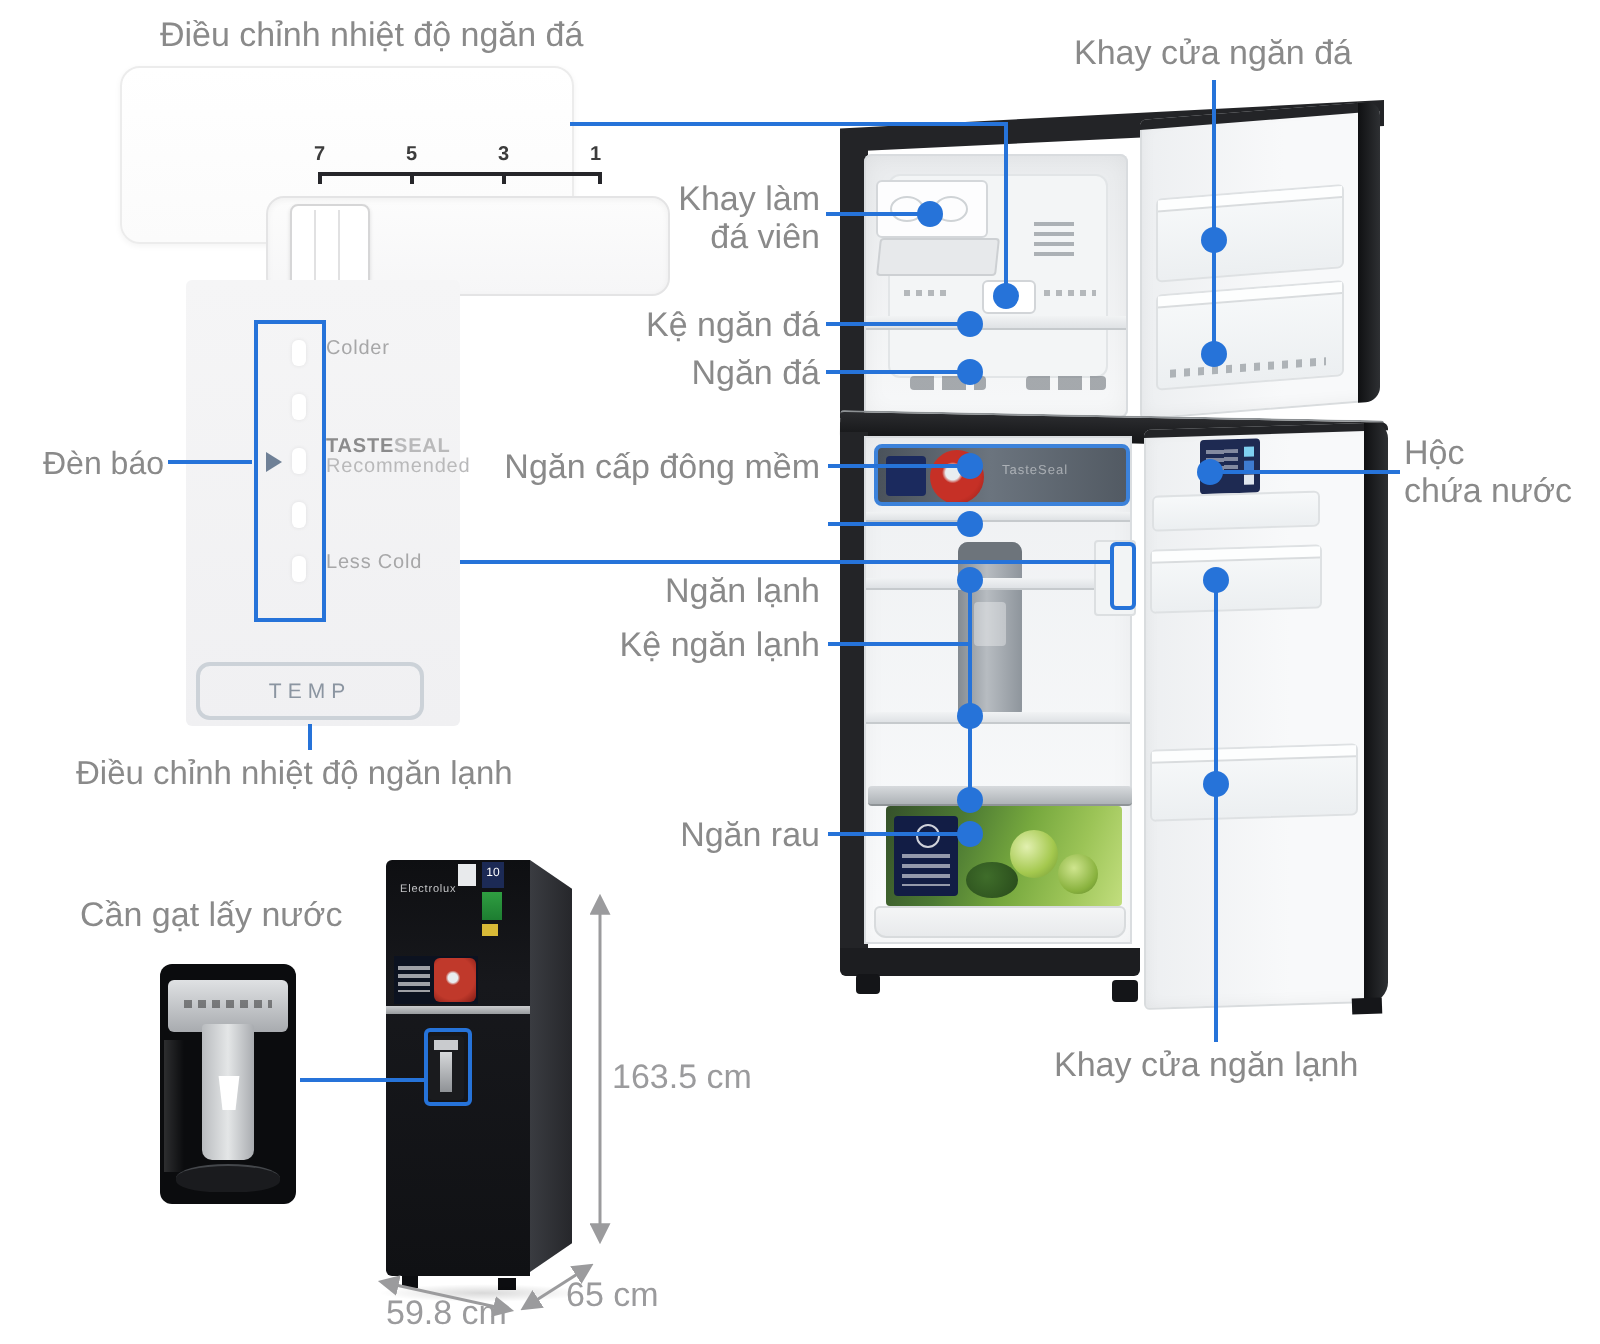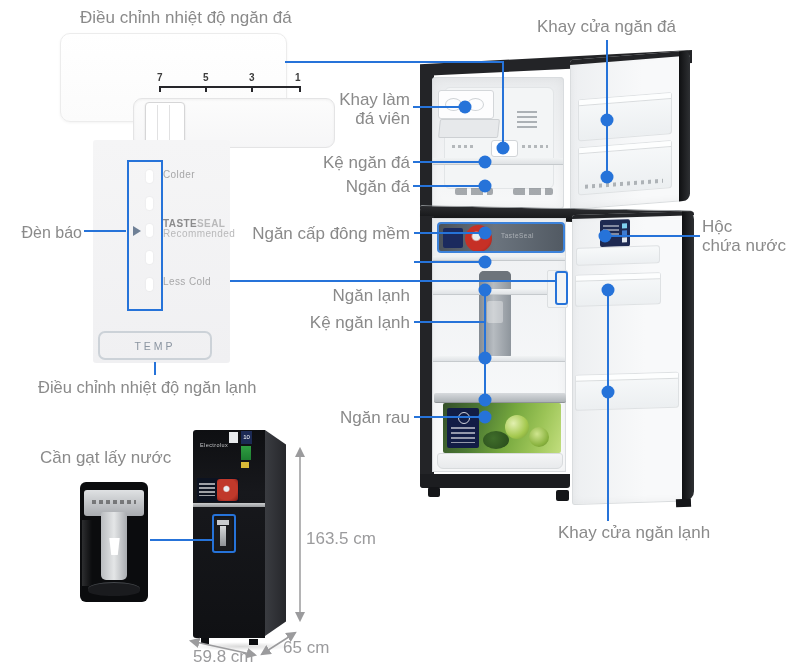--- a/index.html
+++ b/index.html
@@ -89,21 +89,21 @@
   <div class="lbl co-r" style="top:153px;">Kệ ngăn đá</div>
   <div class="lbl co-r" style="top:177px;">Ngăn đá</div>
   <div class="lbl co-r" style="top:224px;">Ngăn cấp đông mềm</div>
   <div class="lbl co-r" style="top:252px;margin-top:34px;">Ngăn lạnh</div>
   <div class="lbl co-r" style="top:313px;">Kệ ngăn lạnh</div>
   <div class="lbl" style="left:702px;top:217px;">
     <div>Hộc</div>
     <div>chứa nước</div>
   </div>
   <div class="lbl co-r" style="top:408px;">Ngăn rau</div>
-  <div class="lbl" style="left:558px;top:523px;">Khay cửa ngăn lạnh</div>
+  <div class="lbl" style="left:527px;top:523px;">Khay cửa ngăn lạnh</div>
   <div class="lbl" style="left:40px;top:448px;">Cần gạt lấy nước</div>
 
   <div class="abs dark" style="left:420px;top:50px;width:272px;height:26px;clip-path:polygon(0 55%,100% 0,100% 50%,0 100%);"></div>
   <div class="abs dark" style="left:420px;top:66px;width:14px;height:143px;border-radius:3px 0 0 0;"></div>
 
   <div class="abs" style="left:432px;top:77px;width:132px;height:132px;background:linear-gradient(180deg,#e9ebed,#f7f8f9);border-radius:4px;box-shadow:inset 0 0 0 1px #d9dcdf, inset 0 0 12px rgba(0,0,0,.06);">
     <div class="abs" style="left:12px;top:10px;width:108px;height:100px;background:#f3f5f6;border:1px solid #e2e5e7;border-radius:6px;"></div>
     <div class="abs" style="left:6px;top:13px;width:54px;height:27px;background:#fdfdfe;border:1px solid #d4d7da;border-radius:3px;">
       <div class="abs" style="left:6px;top:7px;width:15px;height:11px;border:1px solid #cfd3d6;border-radius:50%;"></div>
       <div class="abs" style="left:28px;top:7px;width:15px;height:11px;border:1px solid #cfd3d6;border-radius:50%;"></div>

